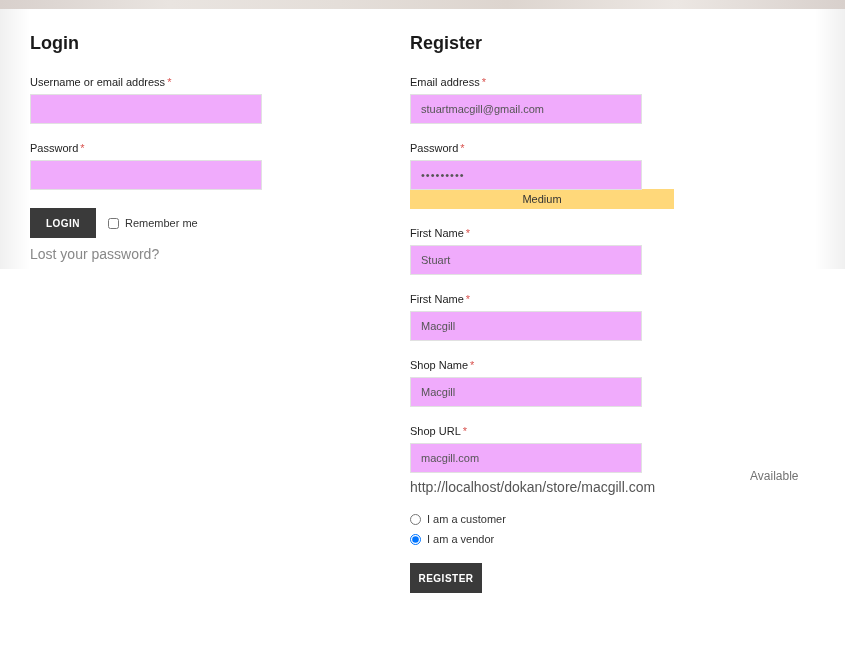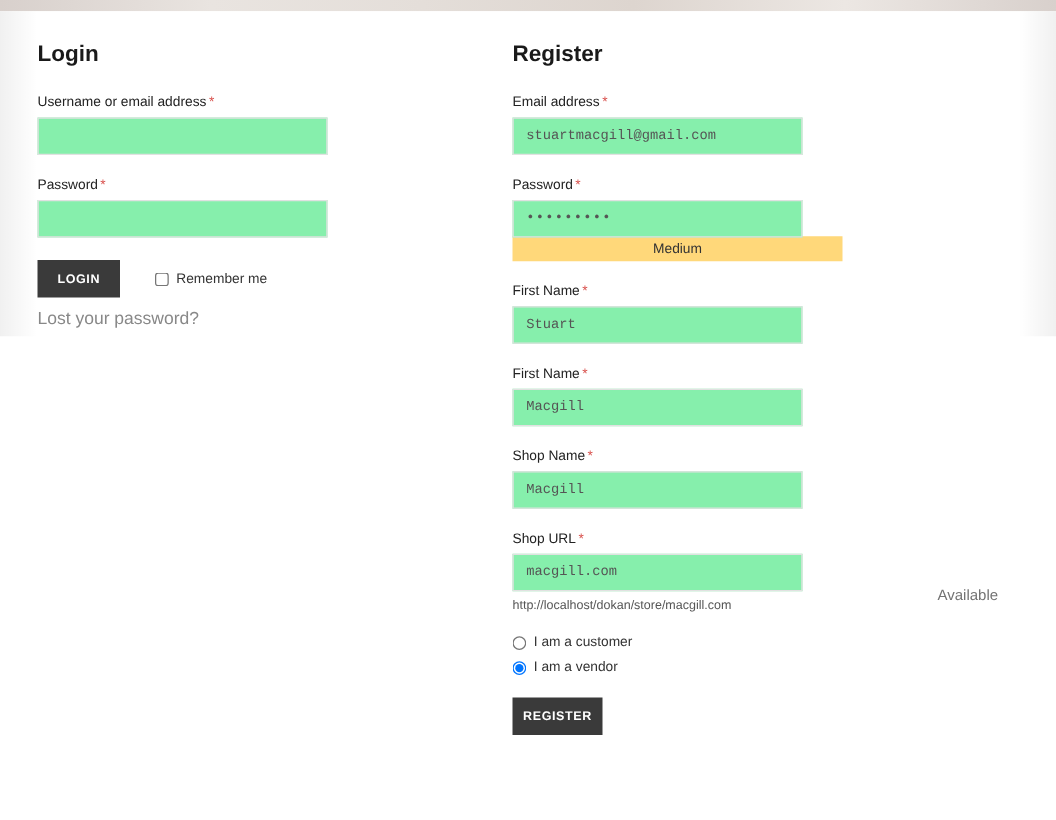--- a/index.html
+++ b/index.html
@@ -75,22 +75,22 @@
       margin-left: 2px;
     }
     input[type="text"],
     input[type="password"] {
       width: 232px;
       height: 30px;
       border: 1px solid #e1e1e1;
       padding: 0 10px;
       font-size: 11px;
       color: #555;
-      background: #86efac;
-      font-family: Liberation Mono, monospace;
+      background: #f0abfc;
+      font-family: Liberation Sans, sans-serif;
     }
     .col-left input[type="text"],
     .col-left input[type="password"] {
       width: 232px;
     }
     .btn {
       background: #3a3a3a;
       color: #fff;
       text-transform: uppercase;
       border: none;
@@ -104,21 +104,21 @@
       width: 66px;
       height: 30px;
     }
     .btn-register {
       width: 72px;
       height: 30px;
     }
     .remember-wrap {
       display: inline-flex;
       align-items: center;
-      margin-left: 28px;
+      margin-left: 12px;
       font-size: 11px;
       color: #333;
     }
     .remember-wrap input[type="checkbox"] {
       margin-right: 6px;
       width: 11px;
       height: 11px;
     }
     .lost {
       margin-top: 8px;
@@ -130,21 +130,21 @@
       width: 264px;
       height: 20px;
       background: #ffd87a;
       color: #333;
       font-size: 11px;
       text-align: center;
       line-height: 20px;
       margin-top: -1px;
     }
     .hint {
-      font-size: 10px;
+      font-size: 14px;
       color: #555;
       margin-top: 6px;
     }
     .radio-wrap {
       font-size: 11px;
       color: #333;
       display: flex;
       align-items: center;
       margin-bottom: 8px;
     }

